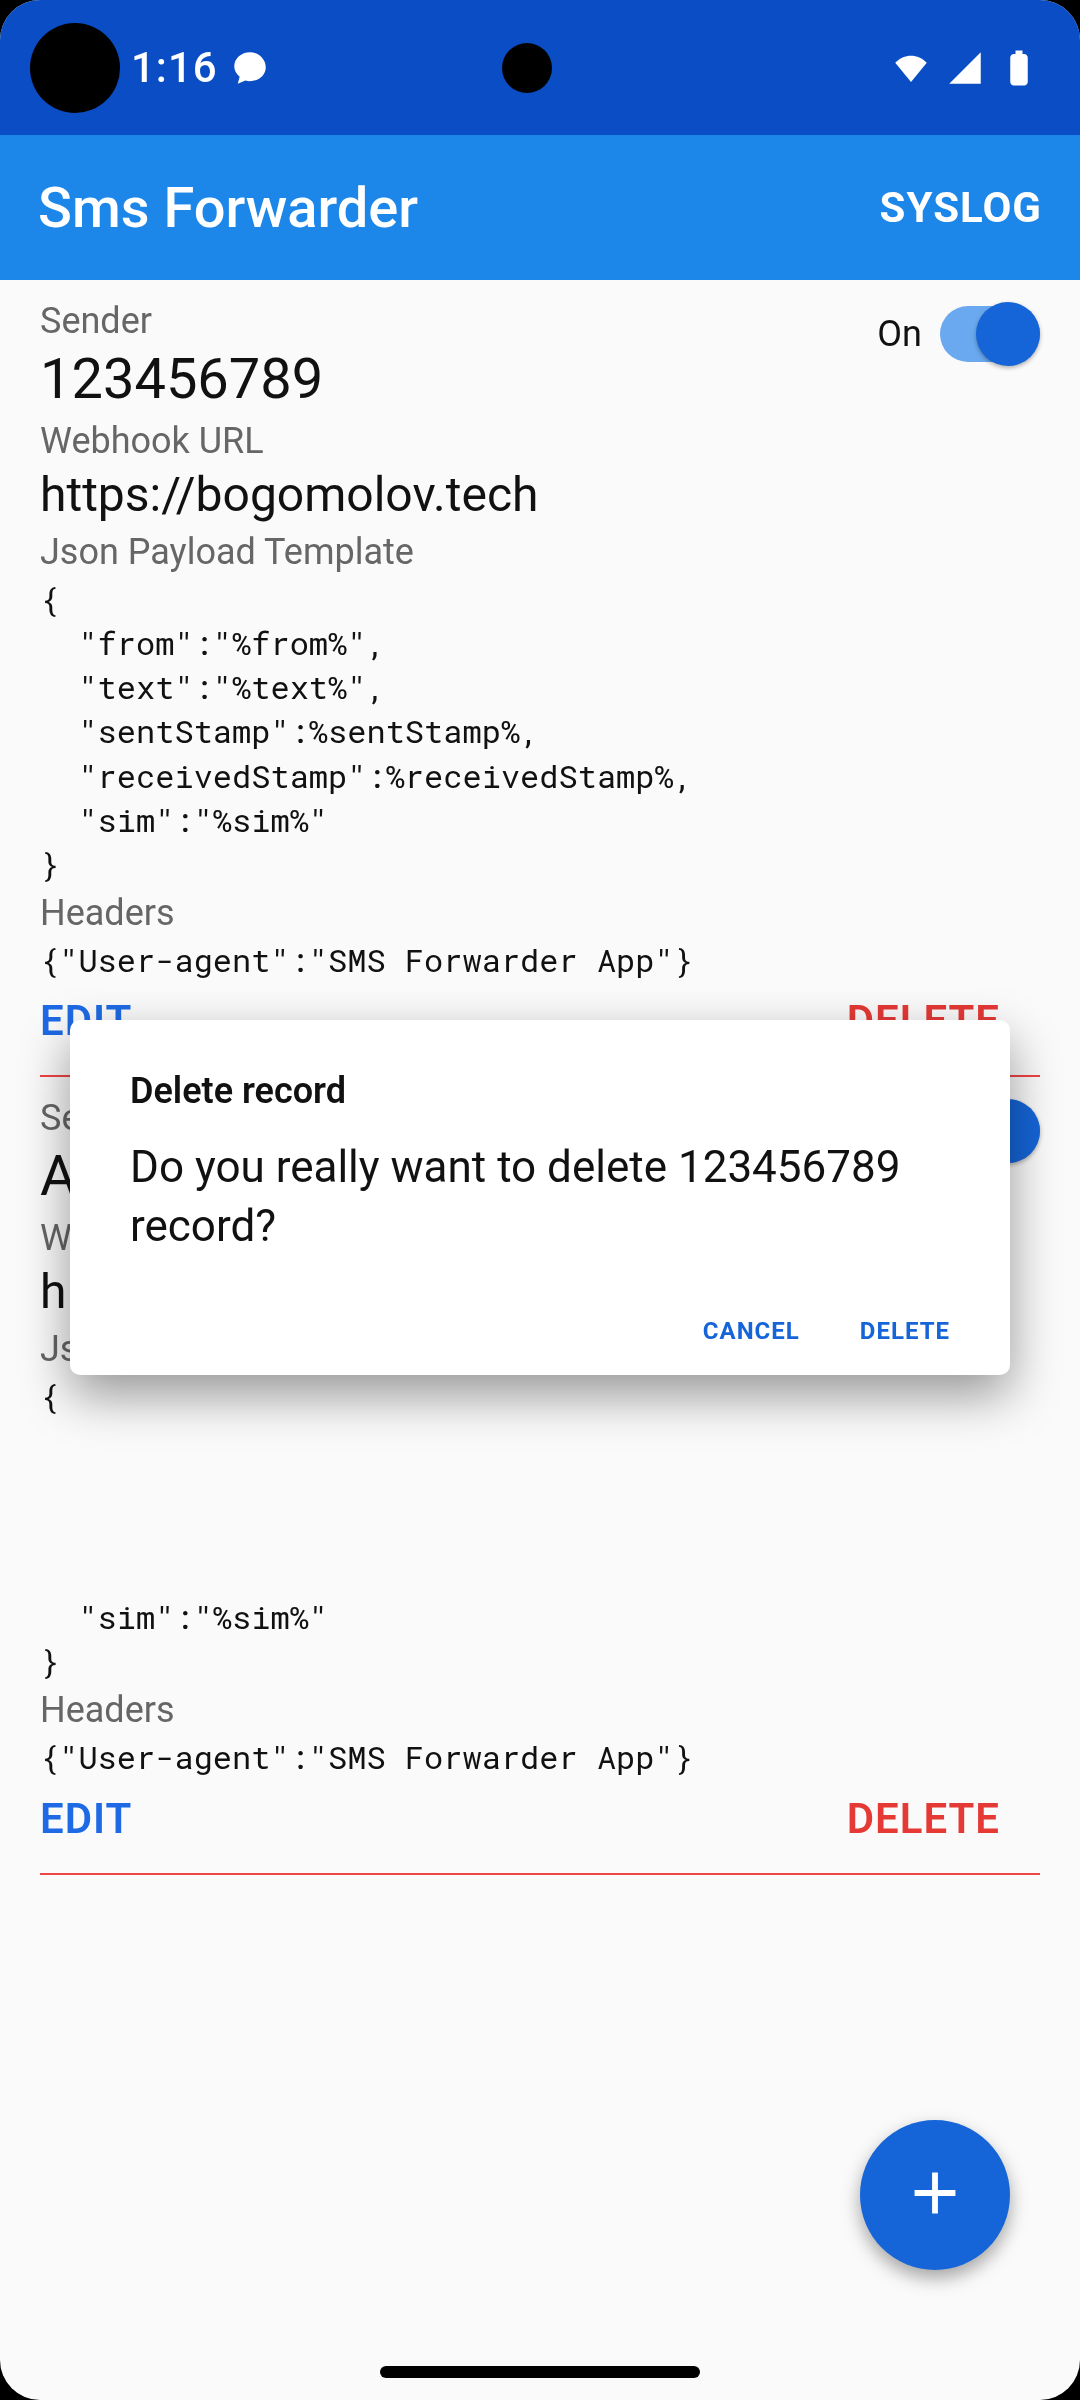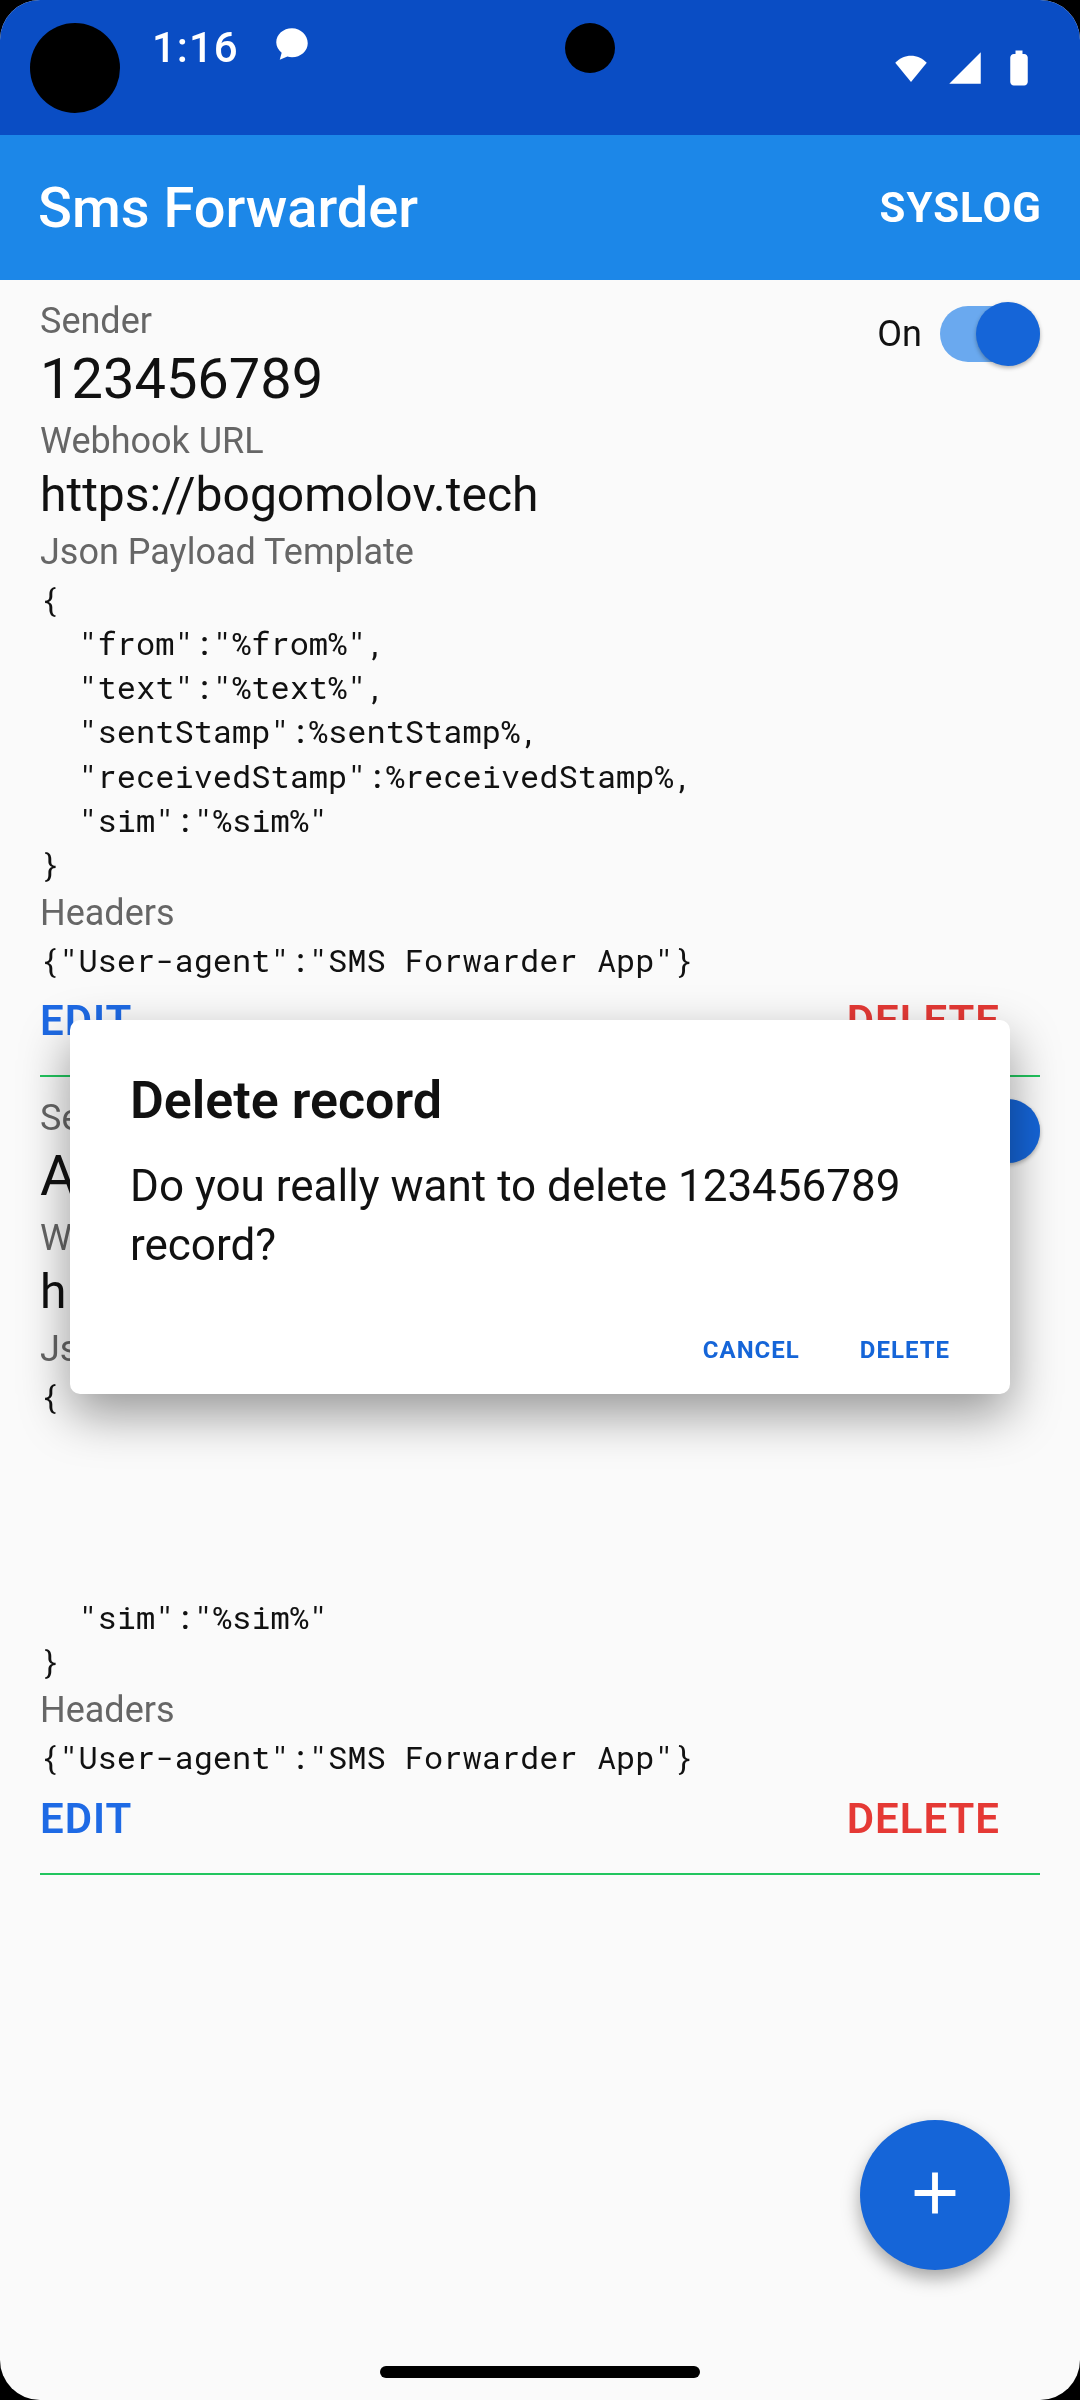--- a/index.html
+++ b/index.html
@@ -1,37 +1,37 @@
 <!DOCTYPE html>
 <html><head>
 <meta charset="utf-8">
 <style>
   * { box-sizing: border-box; margin: 0; padding: 0; }
   html, body { width: 1080px; height: 2400px; font-family: Roboto, "Helvetica Neue", Arial, sans-serif; background: #000; }
   .screen { position: relative; width: 1080px; height: 2400px; background: #fafafa; overflow: hidden; border-radius: 40px; }
 
   
   .status-bar { height: 135px; background: #0a4dc4; display: flex; align-items: center; justify-content: space-between; padding: 0 40px 0 30px; color: #fff; }
-  .status-left { display: flex; gap: 32px; }
+  .status-left { display: flex; align-items: center; gap: 11px; }
   .status-dot { width: 90px; height: 90px; border-radius: 50%; background: #000; }
   .status-dot.small { width: 50px; height: 50px; }
   .status-time { font-size: 42px; font-weight: 500; letter-spacing: 1px; }
   .chat-bubble-icon svg { width: 42px; height: 42px; display:block; }
   .status-right { display: flex; align-items: center; gap: 12px; }
   .status-right svg { width: 42px; height: 42px; display:block; }
 
   
   .app-bar { height: 145px; background: #1c87e8; display: flex; align-items: center; justify-content: space-between; padding: 0 38px; }
   .app-title { color: #fff; font-size: 56px; font-weight: 500; }
   .syslog-btn { color: #fff; font-size: 42px; font-weight: 700; letter-spacing: 1px; }
 
   
   .content { position: relative; padding: 20px 40px 0 40px; height: calc(2400px - 135px - 145px); overflow: hidden; }
 
-  .record { padding-bottom: 20px; border-bottom: 2px solid #22c55e; margin-bottom: 20px; }
+  .record { padding-bottom: 20px; border-bottom: 2px solid #ef4444; margin-bottom: 20px; }
   .row-top { display: flex; justify-content: space-between; align-items: flex-start; }
   .label { color: #666; font-size: 36px; margin-bottom: 4px; }
   .value-lg { color: #111; font-size: 56px; margin-bottom: 8px; }
   .value-md { color: #111; font-size: 48px; margin-bottom: 8px; }
   .mono { font-family: "Roboto Mono", Menlo, Consolas, monospace; font-size: 32px; color: #111; white-space: pre; line-height: 1.38; }
 
   .toggle-wrap { display: flex; align-items: center; gap: 18px; margin-top: 6px; }
   .toggle-label { font-size: 36px; color: #111; }
   .switch { width: 100px; height: 56px; border-radius: 28px; background: #6aa9ef; position: relative; }
   .switch .knob { position: absolute; right: 0; top: -4px; width: 64px; height: 64px; border-radius: 50%; background: #1565d8; box-shadow: 0 2px 4px rgba(0,0,0,.3); }
@@ -41,21 +41,21 @@
   .text-btn.blue { color: #1e6ae5; }
   .text-btn.red  { color: #e53935; }
 
   
   .fab { position: absolute; right: 70px; bottom: 130px; width: 150px; height: 150px; border-radius: 50%; background: #1565d8; display: flex; align-items: center; justify-content: center; box-shadow: 0 8px 18px rgba(0,0,0,.35); }
   .fab svg { width: 70px; height: 70px; }
 
   
   .scrim { position: absolute; inset: 0; background: rgba(120,120,120,0.0); } 
   .dialog { position: absolute; left: 70px; top: 1020px; width: 940px; background: #fff; border-radius: 10px; box-shadow: 0 20px 50px rgba(0,0,0,.4); padding: 50px 60px 30px 60px; }
-  .dialog-title { font-size: 52px; font-weight: 600; color: #111; margin-bottom: 26px; }
+  .dialog-title { font-size: 36px; font-weight: 600; color: #111; margin-bottom: 26px; }
   .dialog-msg { font-size: 44px; color: #111; line-height: 1.35; }
   .dialog-actions { display: flex; justify-content: flex-end; gap: 60px; margin-top: 60px; }
   .dialog-btn { font-size: 24px; font-weight: 700; color: #1565d8; letter-spacing: 1px; }
 
   
   .nav-pill { position: absolute; bottom: 22px; left: 50%; transform: translateX(-50%); width: 320px; height: 12px; border-radius: 6px; background: #000; }
 </style>
 </head>
 <body>
 

